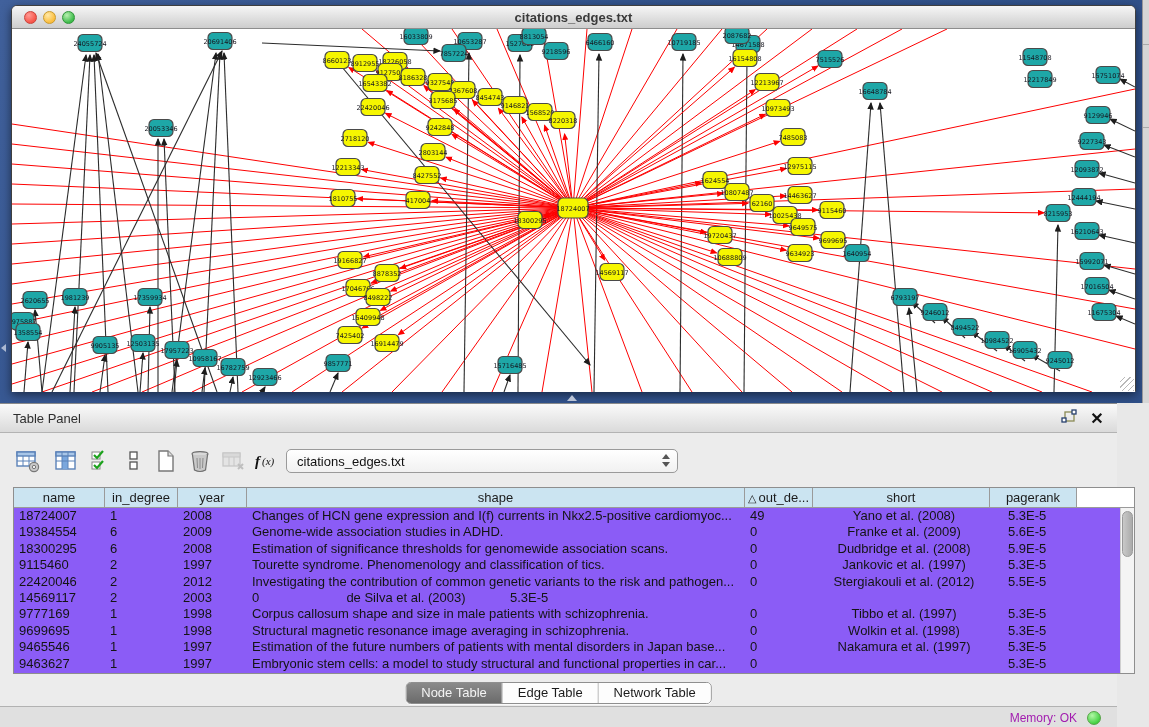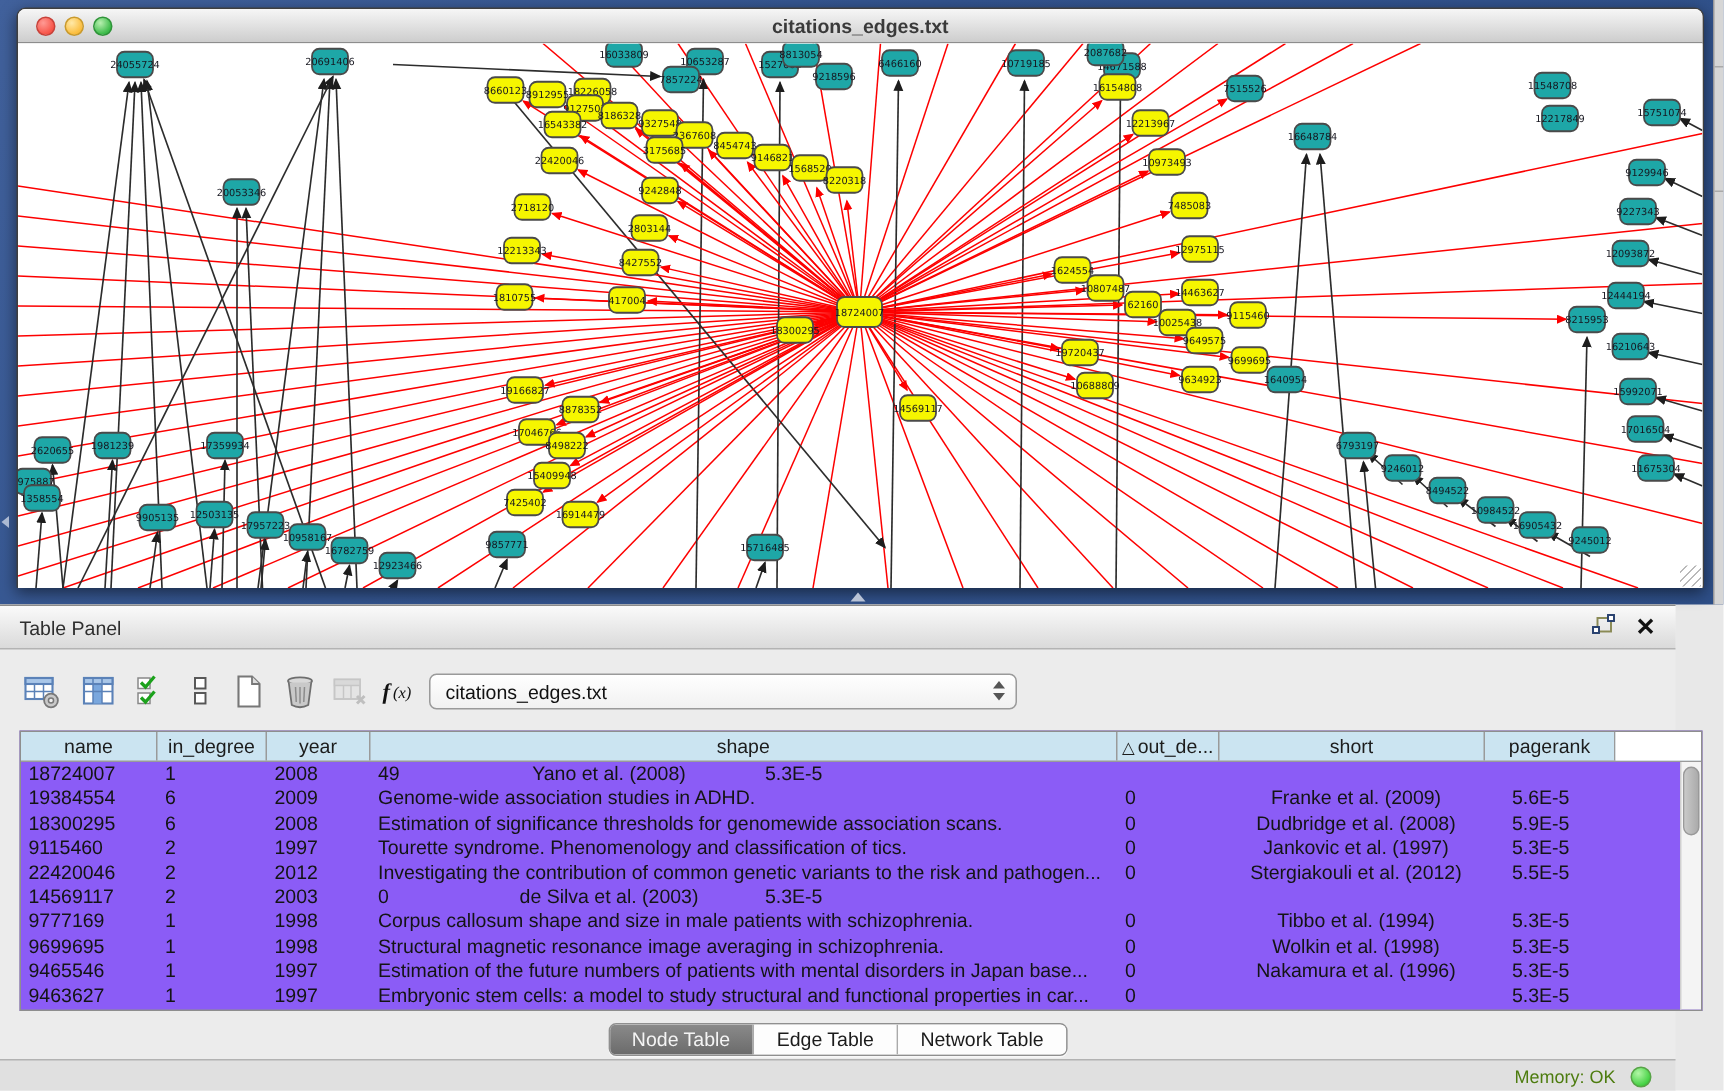--- a/index.html
+++ b/index.html
@@ -82,21 +82,21 @@
   .seg { position:absolute; left:50%; top:8px; transform:translateX(-50%);
          display:flex; height:22px; border:1px solid #8f8f8f; border-radius:5px; overflow:hidden;
          background:#fff; box-shadow:0 1px 0 rgba(255,255,255,.7); }
   .seg button { border:none; background:#fdfdfd; font-size:13px; color:#1b1b1b;
                 padding:0 15px; border-right:1px solid #aaa; line-height:20px; }
   .seg button:last-child { border-right:none; }
   .seg button.active { background:linear-gradient(#8a8a8a,#6b6b6b); color:#f4f4f4; }
 
   .status-bar { position:absolute; left:0; top:302px; width:100%; height:22px;
                 background:#e0e0e0; border-top:1px solid #b2b2b2; }
-  .mem-label { position:absolute; right:40px; top:4px; font-size:12px; color:#4d7c0f; }
+  .mem-label { position:absolute; right:40px; top:4px; font-size:12px; color:#a21caf; }
   .mem-dot { position:absolute; right:16px; top:4px; width:14px; height:14px; border-radius:50%;
              background:radial-gradient(circle at 35% 30%, #b2f7a6, #3ecf3e 75%); border:1px solid #57a447; }
 </style>
 </head>
 <body>
 
 <div class="network-area">
   <div class="net-window">
     <div class="titlebar">
       <span class="tl red"></span>
@@ -741,20 +741,21 @@
         <div class="th" style="width: 68px;"><span class="sort">△</span>out_de...</div>
         <div class="th" style="width: 177px;">short</div>
         <div class="th" style="width: 87px;">pagerank</div>
         <div class="th filler" style="flex: 1 1 0%;"></div>
       </div>
     <div class="tbody" id="tbody">
         <div class="tr">
           <div class="td" style="width: 91px;">18724007</div>
           <div class="td" style="width: 73px;">1</div>
           <div class="td" style="width: 69px;">2008</div>
+          <div class="td" style="width: 498px;">Changes of HCN gene expression and I(f) currents in Nkx2.5-positive cardiomyoc...</div>
           <div class="td" style="width: 68px;">49</div>
           <div class="td" style="width: 177px; text-align: center;">Yano et al. (2008)</div>
           <div class="td" style="width: 87px; padding-left: 18px;">5.3E-5</div>
         </div>
         <div class="tr">
           <div class="td" style="width: 91px;">19384554</div>
           <div class="td" style="width: 73px;">6</div>
           <div class="td" style="width: 69px;">2009</div>
           <div class="td" style="width: 498px;">Genome-wide association studies in ADHD.</div>
           <div class="td" style="width: 68px;">0</div>
@@ -795,39 +796,39 @@
           <div class="td" style="width: 68px;">0</div>
           <div class="td" style="width: 177px; text-align: center;">de Silva et al. (2003)</div>
           <div class="td" style="width: 87px; padding-left: 18px;">5.3E-5</div>
         </div>
         <div class="tr">
           <div class="td" style="width: 91px;">9777169</div>
           <div class="td" style="width: 73px;">1</div>
           <div class="td" style="width: 69px;">1998</div>
           <div class="td" style="width: 498px;">Corpus callosum shape and size in male patients with schizophrenia.</div>
           <div class="td" style="width: 68px;">0</div>
-          <div class="td" style="width: 177px; text-align: center;">Tibbo et al. (1994)</div>
+          <div class="td" style="width: 177px; text-align: center;">Tibbo et al. (1997)</div>
           <div class="td" style="width: 87px; padding-left: 18px;">5.3E-5</div>
         </div>
         <div class="tr">
           <div class="td" style="width: 91px;">9699695</div>
           <div class="td" style="width: 73px;">1</div>
           <div class="td" style="width: 69px;">1998</div>
           <div class="td" style="width: 498px;">Structural magnetic resonance image averaging in schizophrenia.</div>
           <div class="td" style="width: 68px;">0</div>
           <div class="td" style="width: 177px; text-align: center;">Wolkin et al. (1998)</div>
           <div class="td" style="width: 87px; padding-left: 18px;">5.3E-5</div>
         </div>
         <div class="tr">
           <div class="td" style="width: 91px;">9465546</div>
           <div class="td" style="width: 73px;">1</div>
           <div class="td" style="width: 69px;">1997</div>
           <div class="td" style="width: 498px;">Estimation of the future numbers of patients with mental disorders in Japan base...</div>
           <div class="td" style="width: 68px;">0</div>
-          <div class="td" style="width: 177px; text-align: center;">Nakamura et al. (1996)</div>
+          <div class="td" style="width: 177px; text-align: center;">Nakamura et al. (1997)</div>
           <div class="td" style="width: 87px; padding-left: 18px;">5.3E-5</div>
         </div>
         <div class="tr">
           <div class="td" style="width: 91px;">9463627</div>
           <div class="td" style="width: 73px;">1</div>
           <div class="td" style="width: 69px;">1997</div>
           <div class="td" style="width: 498px;">Embryonic stem cells: a model to study structural and functional properties in car...</div>
           <div class="td" style="width: 68px;">0</div>
           <div class="td" style="width: 177px; text-align: center; margin-top: 20px;">Hescheler et al. (1997)</div>
           <div class="td" style="width: 87px; padding-left: 18px;">5.3E-5</div>

